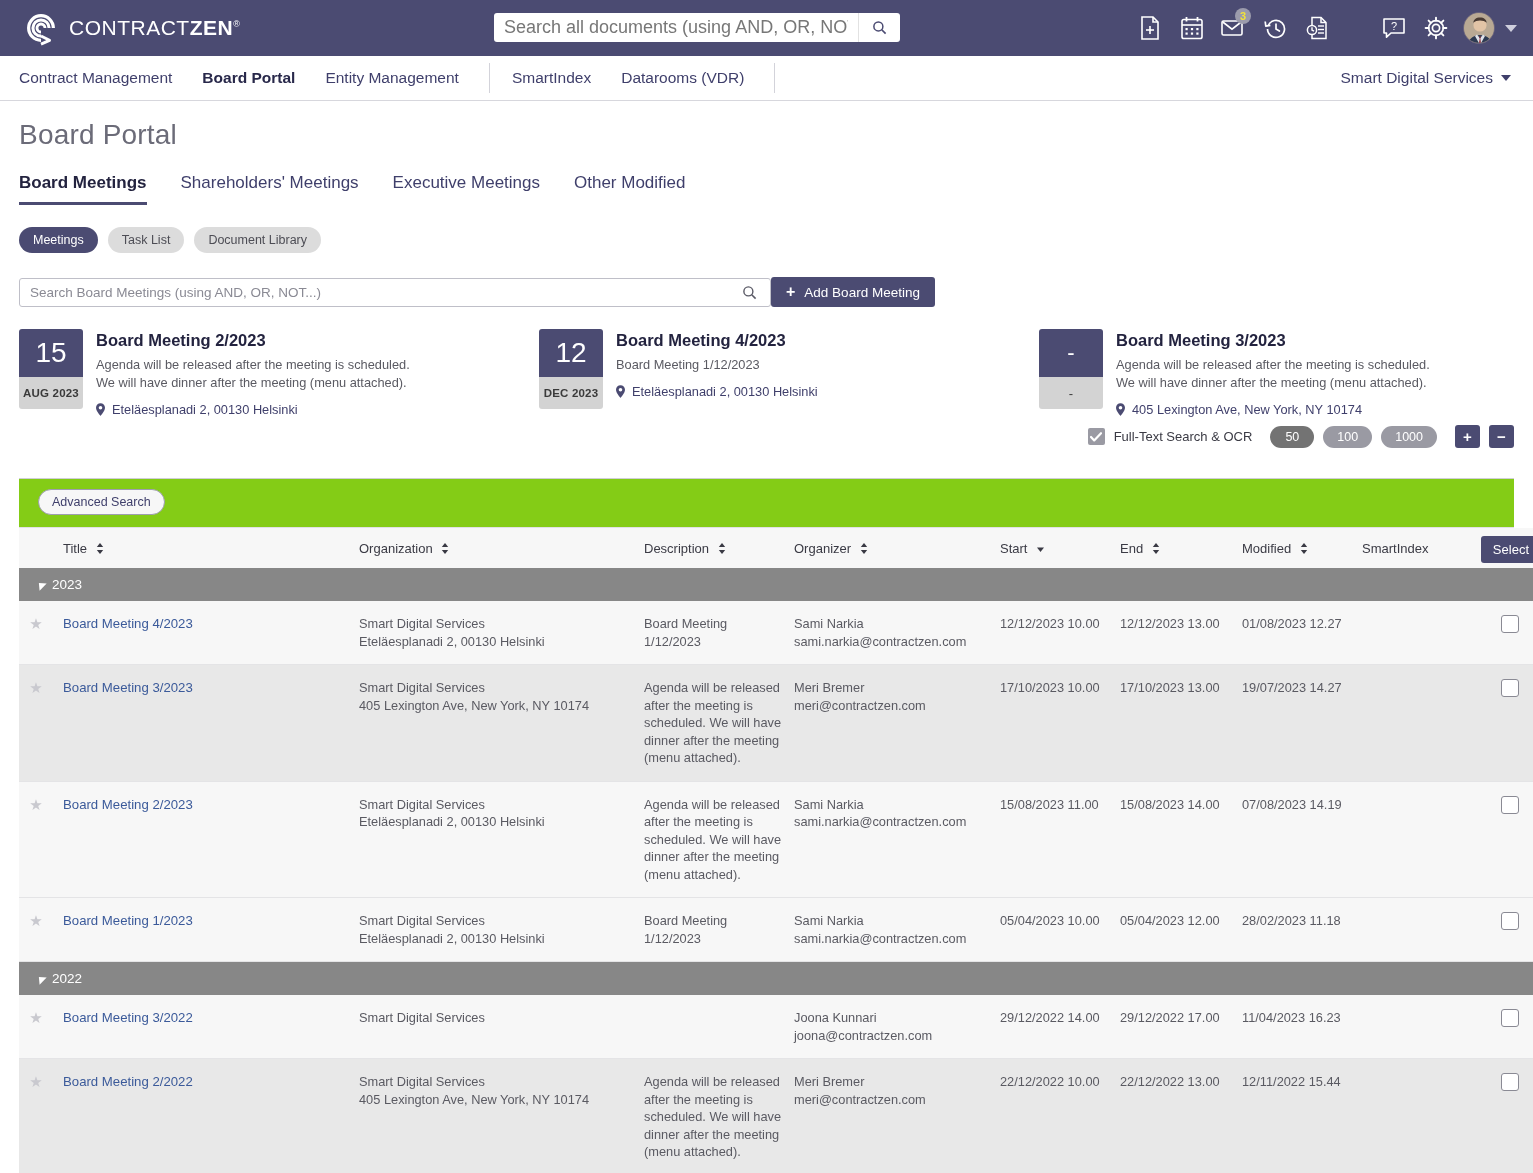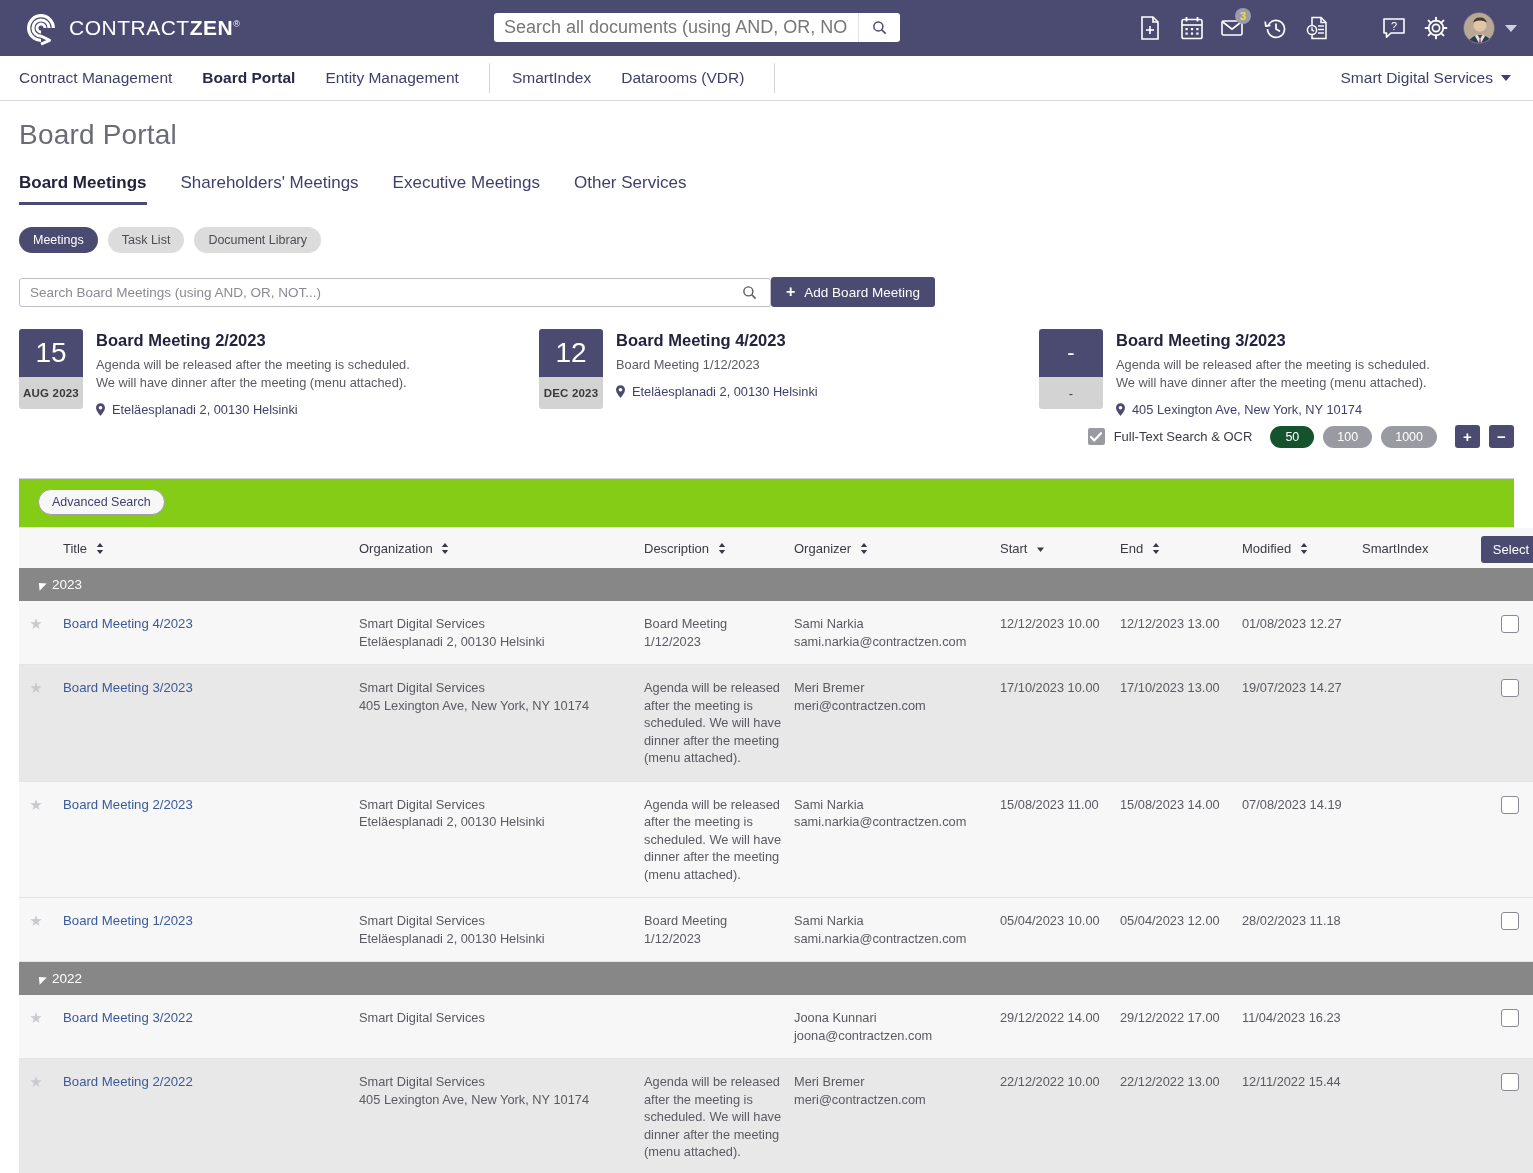--- a/index.html
+++ b/index.html
@@ -186,21 +186,21 @@
     width: 17px; height: 17px; background: #9a9aa3;
     border-radius: 2px; display: flex; align-items: center; justify-content: center;
     cursor: pointer; margin-right: 9px;
   }
   .ocr-label { font-size: 13px; color: #3a3a44; margin-right: 18px; }
   .count-pill {
     background: #9a9aa3; color: #fff; font-size: 12.5px;
     border-radius: 11px; padding: 4px 14px; margin-right: 9px; cursor: pointer;
     min-width: 44px; text-align: center;
   }
-  .count-pill.active { background: #14532d; }
+  .count-pill.active { background: #737373; }
   .sq-btn {
     width: 25px; height: 23px; background: #4b4b72; color: #fff;
     border-radius: 3px; display: flex; align-items: center; justify-content: center;
     font-size: 15px; font-weight: 700; cursor: pointer; margin-left: 9px;
     line-height: 1;
   }
 
   
   .table-area {
     margin-top: 30px; border-top: 1px solid #cfcfd5;
@@ -389,21 +389,21 @@
 </div>
 
 <div class="page">
 
   <div class="page-title">Board Portal</div>
 
   <div class="subtabs">
     <div class="subtab active">Board Meetings</div>
     <div class="subtab">Shareholders' Meetings</div>
     <div class="subtab">Executive Meetings</div>
-    <div class="subtab">Other Services</div>
+    <div class="subtab">Other Modified</div>
   </div>
 
   <div class="pills">
     <div class="pill active">Meetings</div>
     <div class="pill">Task List</div>
     <div class="pill">Document Library</div>
   </div>
 
   <div class="search-row">
     <div class="local-search">

